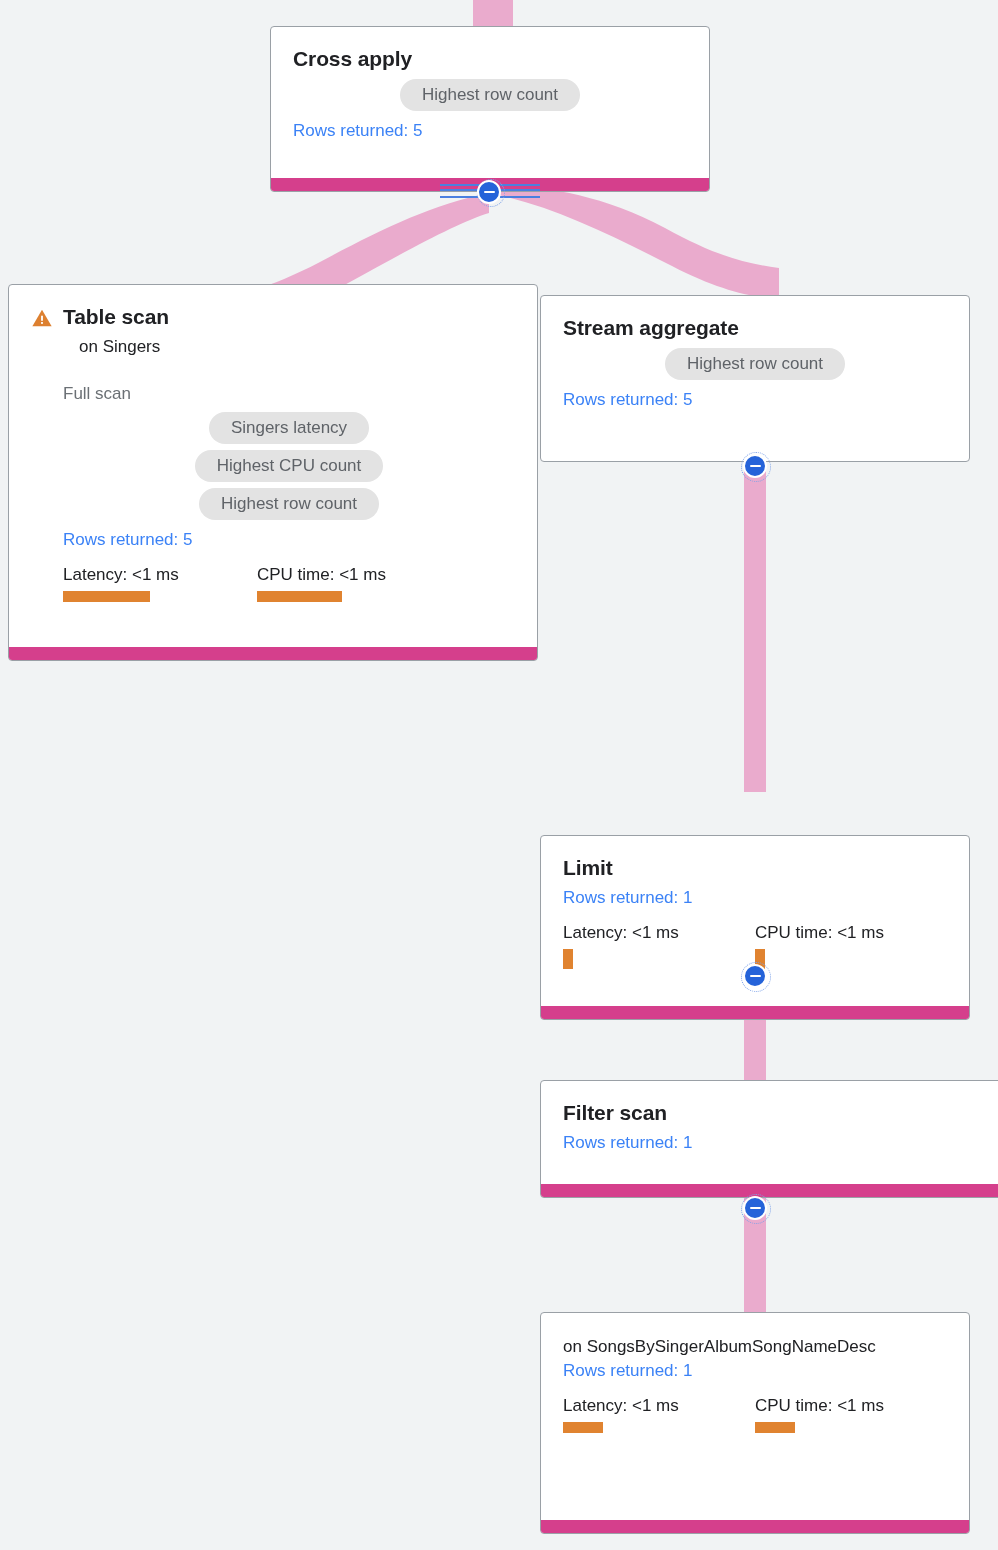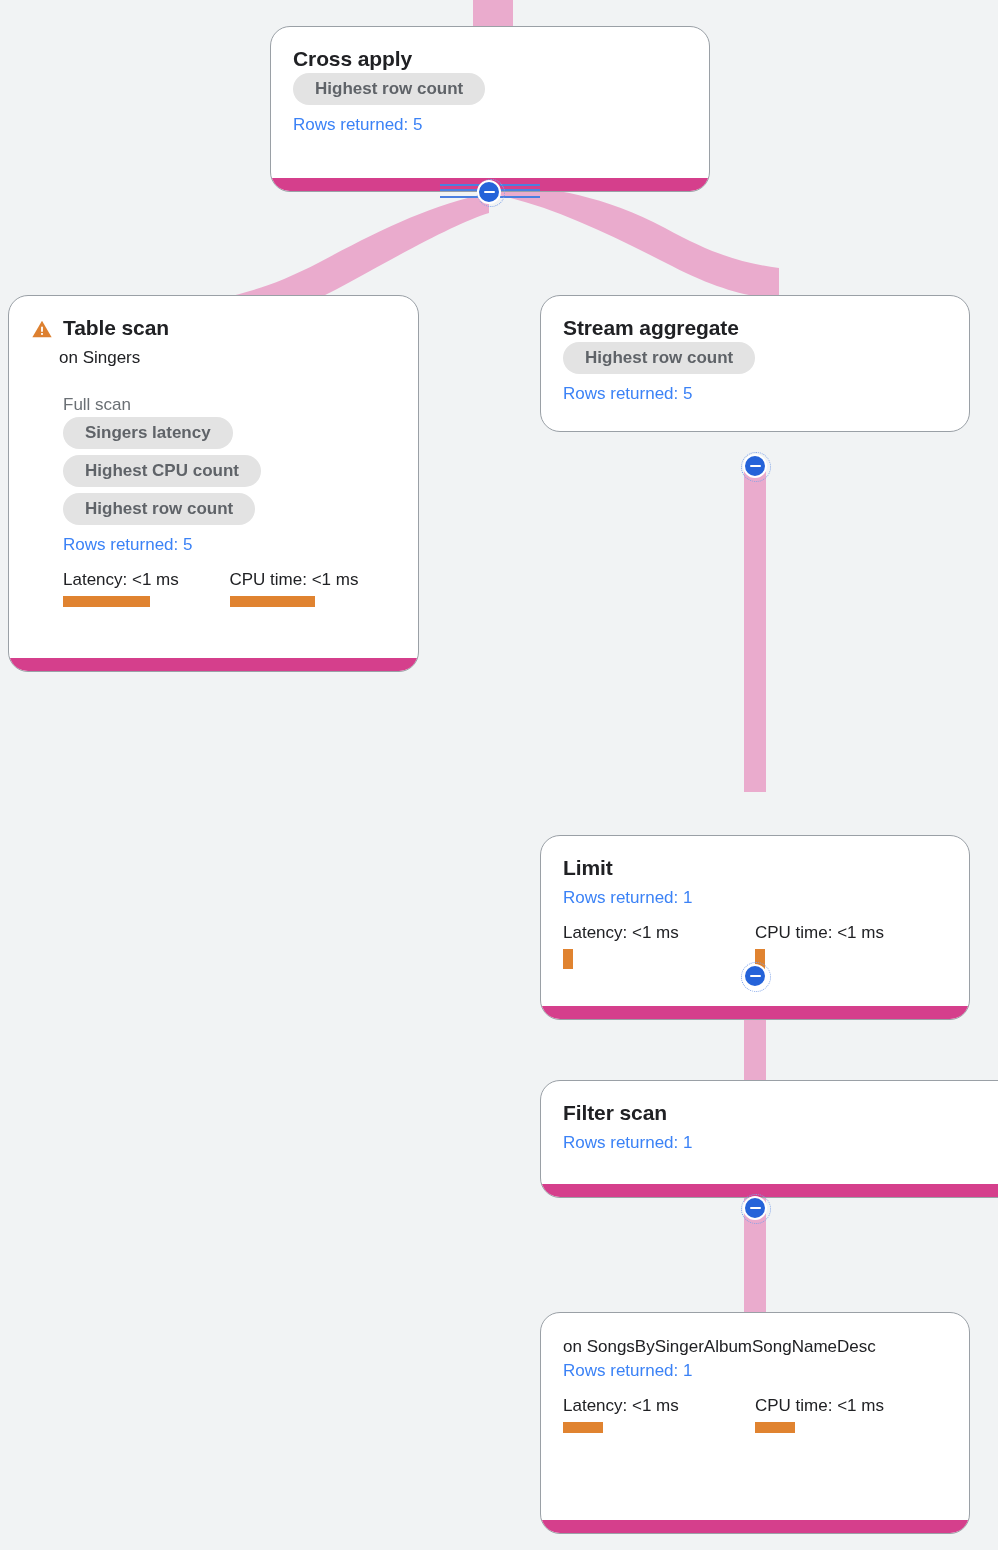--- a/index.html
+++ b/index.html
@@ -26,21 +26,21 @@
     width: 998px;
     height: 1550px;
     pointer-events: none;
   }
 
   
   .node {
     position: absolute;
     background: #ffffff;
     border: 1px solid #9aa0a6;
-    border-radius: 20px;
+    border-radius: 4px;
     box-sizing: border-box;
     overflow: hidden;
     display: flex;
     flex-direction: column;
   }
   .node-body {
     flex: 1 1 auto;
     padding: 18px 22px 10px 22px;
     box-sizing: border-box;
   }
@@ -72,25 +72,25 @@
   .node-sub {
     font-size: 17px;
     color: #202124;
     line-height: 25px;
     margin-top: 3px;
   }
   .node-sub.muted {
     color: #6b7075;
   }
   .chips {
+    margin-top: 6px;
     display: flex;
     flex-direction: column;
-    align-items: flex-start;
+    align-items: center;
     gap: 6px;
-    font-weight: bold;
   }
   .chip {
     background: #e3e3e3;
     color: #5f6368;
     font-size: 17px;
     line-height: 20px;
     border-radius: 16px;
     padding: 6px 22px;
     white-space: nowrap;
   }
@@ -207,33 +207,33 @@
     <i style="left:0px;  top:3px;  width:40px;"></i>
     <i style="left:0px;  top:8px;  width:40px;"></i>
     <i style="left:0px;  top:15px; width:40px;"></i>
     <i style="left:60px; top:3px;  width:40px;"></i>
     <i style="left:60px; top:8px;  width:40px;"></i>
     <i style="left:60px; top:15px; width:40px;"></i>
     <u style="left:37px; top:-2px; width:26px; height:26px;"></u>
   </div>
   <div class="toggle" style="left:477px; top:180px;"></div>
 
-  <div class="node" style="left:8px; top:295px; width:411px; height:377px;">
+  <div class="node" style="left:8px; top:284px; width:530px; height:377px;">
     <div class="node-body">
       <div class="node-head">
         <span class="warn-icon">
           <svg viewBox="0 0 24 24" width="22" height="22">
             <path d="M12 3 L22.5 21 L1.5 21 Z" fill="#dd8030"></path>
             <rect x="11" y="9.5" width="2" height="5.5" fill="#ffffff"></rect>
             <rect x="11" y="16.4" width="2" height="2" fill="#ffffff"></rect>
           </svg>
         </span>
         <div class="node-title">Table scan</div>
       </div>
-      <div class="node-sub" style="margin-left:28px;">on Singers</div>
+      <div class="node-sub" style="margin-left:48px;">on Singers</div>
       <div class="node-sub muted" style="margin-left:32px;margin-top:22px;">Full scan</div>
       <div class="chips" style="margin-left:32px;">
         <span class="chip">Singers latency</span>
         <span class="chip">Highest CPU count</span>
         <span class="chip">Highest row count</span>
       </div>
       <div class="rows" style="margin-left:32px;">Rows returned: 5</div>
       <div class="metrics" style="margin-left:32px;">
         <div class="metric">
           <div class="metric-label">Latency: &lt;1 ms</div>
@@ -241,21 +241,21 @@
         </div>
         <div class="metric">
           <div class="metric-label">CPU time: &lt;1 ms</div>
           <div class="metric-bar" style="width:85px;"></div>
         </div>
       </div>
     </div>
     <div class="node-accent"></div>
   </div>
 
-  <div class="node" style="left:540px; top:295px; width:430px; height:137px;gap:44px;">
+  <div class="node" style="left:540px; top:295px; width:430px; height:167px;gap:44px;">
     <div class="node-body">
       <div class="node-head">
         <div class="node-title">Stream aggregate</div>
       </div>
       <div class="chips">
         <span class="chip">Highest row count</span>
       </div>
       <div class="rows">Rows returned: 5</div>
     </div>
     <div class="node-accent"></div>

